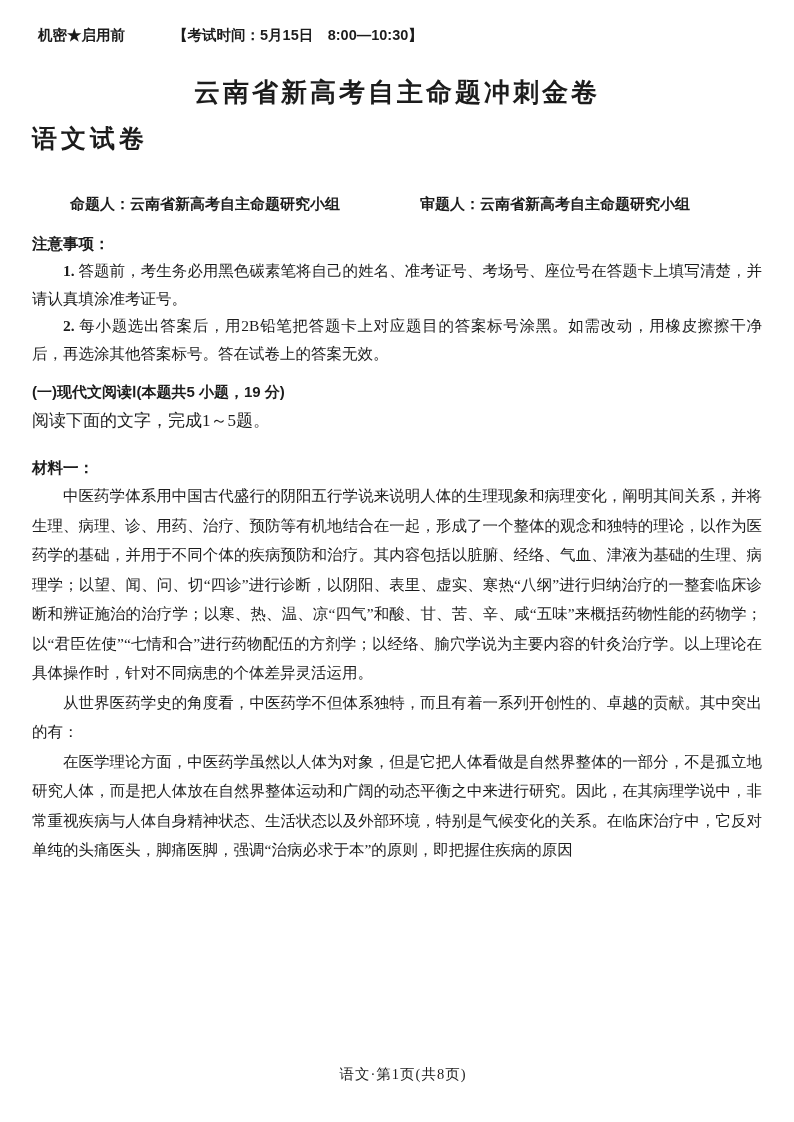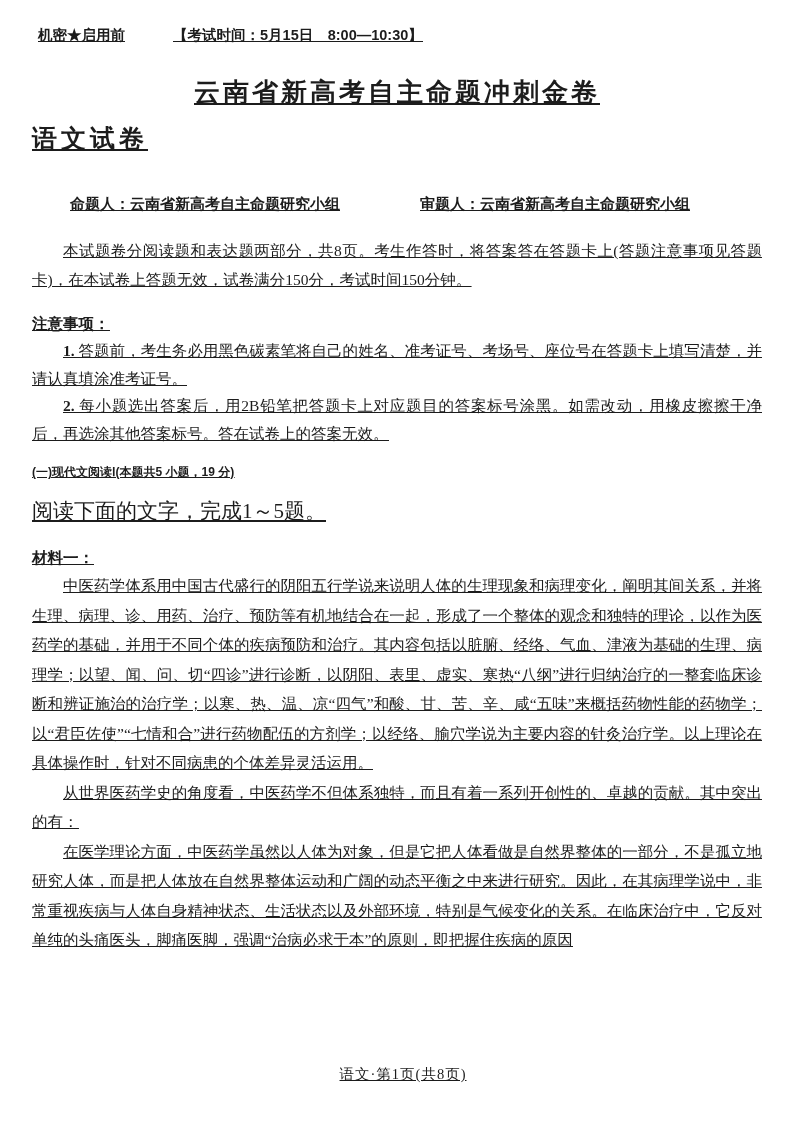--- a/index.html
+++ b/index.html
@@ -1,15 +1,15 @@
 <!DOCTYPE html>
 <html><head>
 <meta charset="utf-8">
 <style>
-  * { margin: 0; padding: 0; box-sizing: border-box; text-decoration: underline; }
+  * { margin: 0; padding: 0; box-sizing: border-box; }
   html, body { background: #e8e8e8; }
   .page {
     position: relative;
     width: 794px;
     height: 1122px;
     margin: 0 auto;
     background: #ffffff;
     color: #1c1c1c;
     font-family: "Liberation Serif", serif;
     overflow: hidden;
@@ -77,26 +77,26 @@
     margin-top: 22px;
     font-family: "Liberation Sans", sans-serif;
     font-weight: bold;
     font-size: 17px;
     line-height: 26px;
   }
   .subsection-heading {
     margin-top: 13px;
     font-family: "Liberation Sans", sans-serif;
     font-weight: bold;
-    font-size: 12px;
+    font-size: 15px;
     line-height: 24px;
   }
   .reading-instruction {
-    margin-top: 14px;
-    font-size: 21px;
+    margin-top: 4px;
+    font-size: 17px;
     line-height: 26px;
   }
   .material-label {
     margin-top: 21px;
     font-family: "Liberation Sans", sans-serif;
     font-weight: bold;
     font-size: 15.5px;
     line-height: 26px;
   }
   
@@ -128,21 +128,20 @@
   </div>
 
   <div class="exam-title">云南省新高考自主命题冲刺金卷</div>
   <div class="exam-subtitle">语文试卷</div>
 
   <div class="persons-row">
     <span>命题人：云南省新高考自主命题研究小组</span>
     <span>审题人：云南省新高考自主命题研究小组</span>
   </div>
 
-  <p class="intro">本试题卷分阅读题和表达题两部分，共8页。考生作答时，将答案答在答题卡上(答题注意事项见答题卡)，在本试卷上答题无效，试卷满分150分，考试时间150分钟。</p>
 
   <div class="notice">
     <div class="notice-heading">注意事项：</div>
     <p class="notice-item"><span class="num">1.</span><span> 答题前，考生务必用黑色碳素笔将自己的姓名、准考证号、考场号、座位号在答题卡上填写清楚，并请认真填涂准考证号。</span></p>
     <p class="notice-item"><span class="num">2.</span><span> 每小题选出答案后，用2B铅笔把答题卡上对应题目的答案标号涂黑。如需改动，用橡皮擦擦干净后，再选涂其他答案标号。答在试卷上的答案无效。</span></p>
   </div>
 
   <div class="subsection-heading">(一)现代文阅读Ⅰ(本题共5 小题，19 分)</div>
   <div class="reading-instruction">阅读下面的文字，完成1～5题。</div>
   <div class="material-label">材料一：</div>

